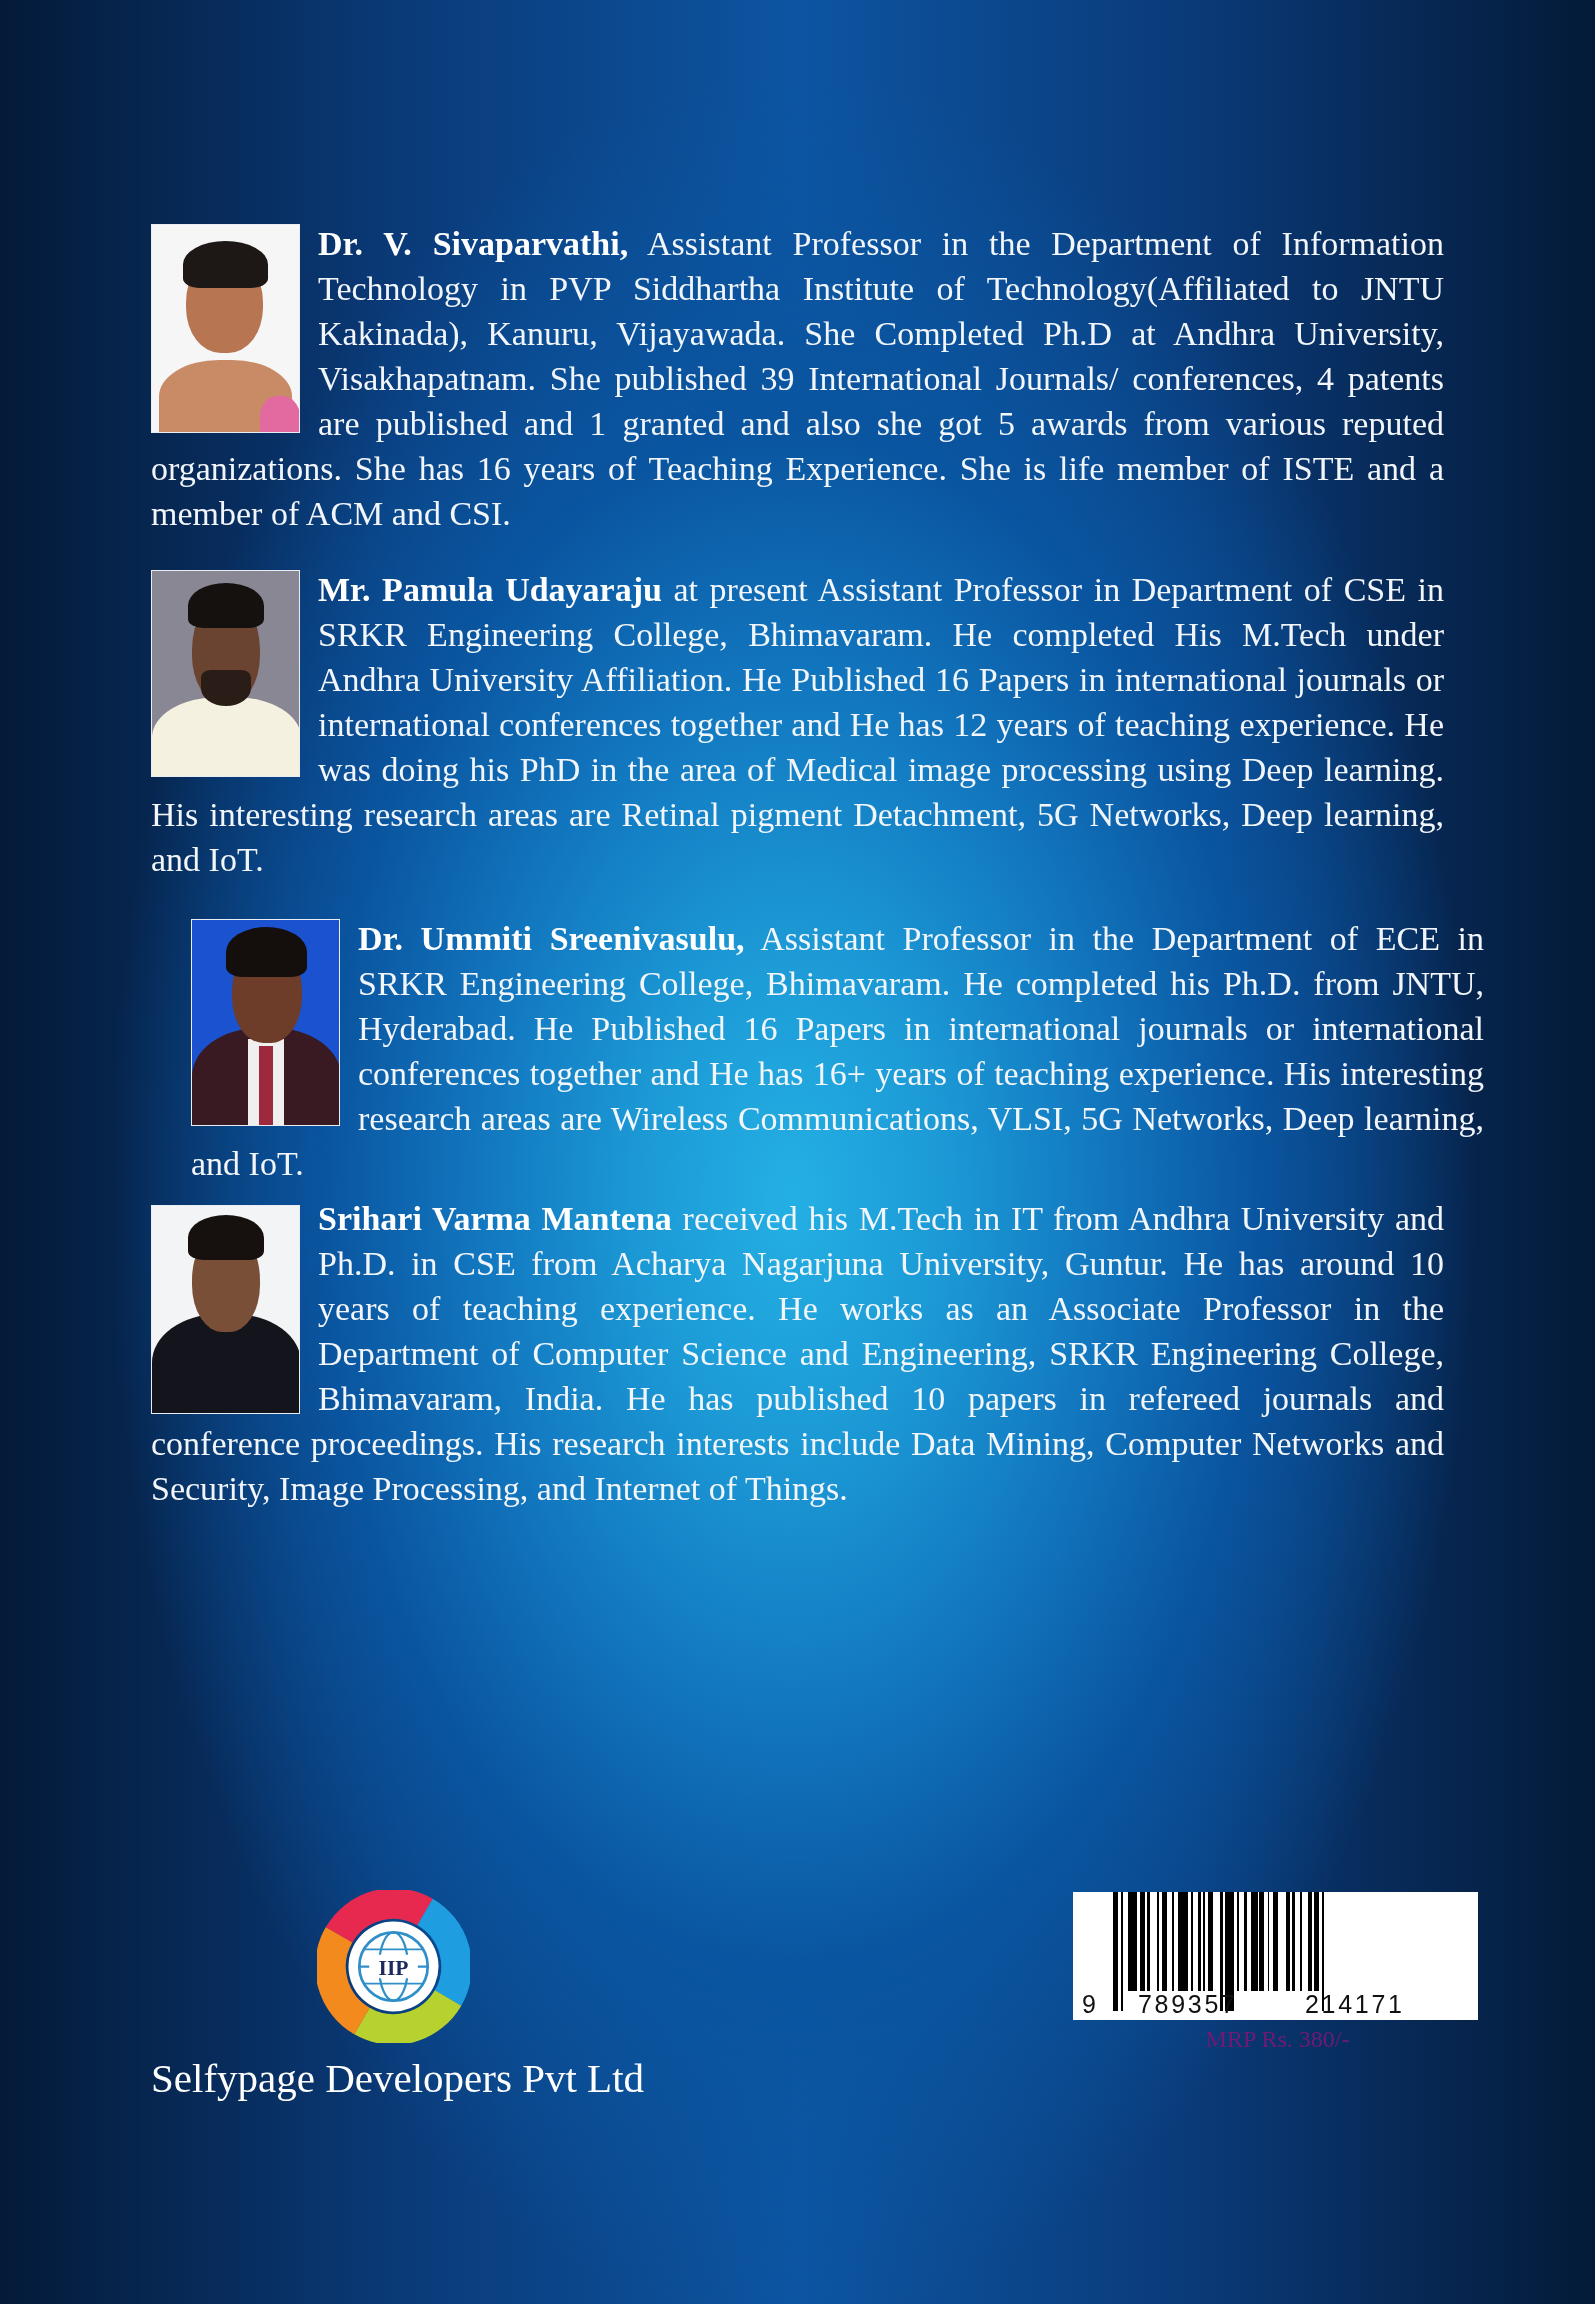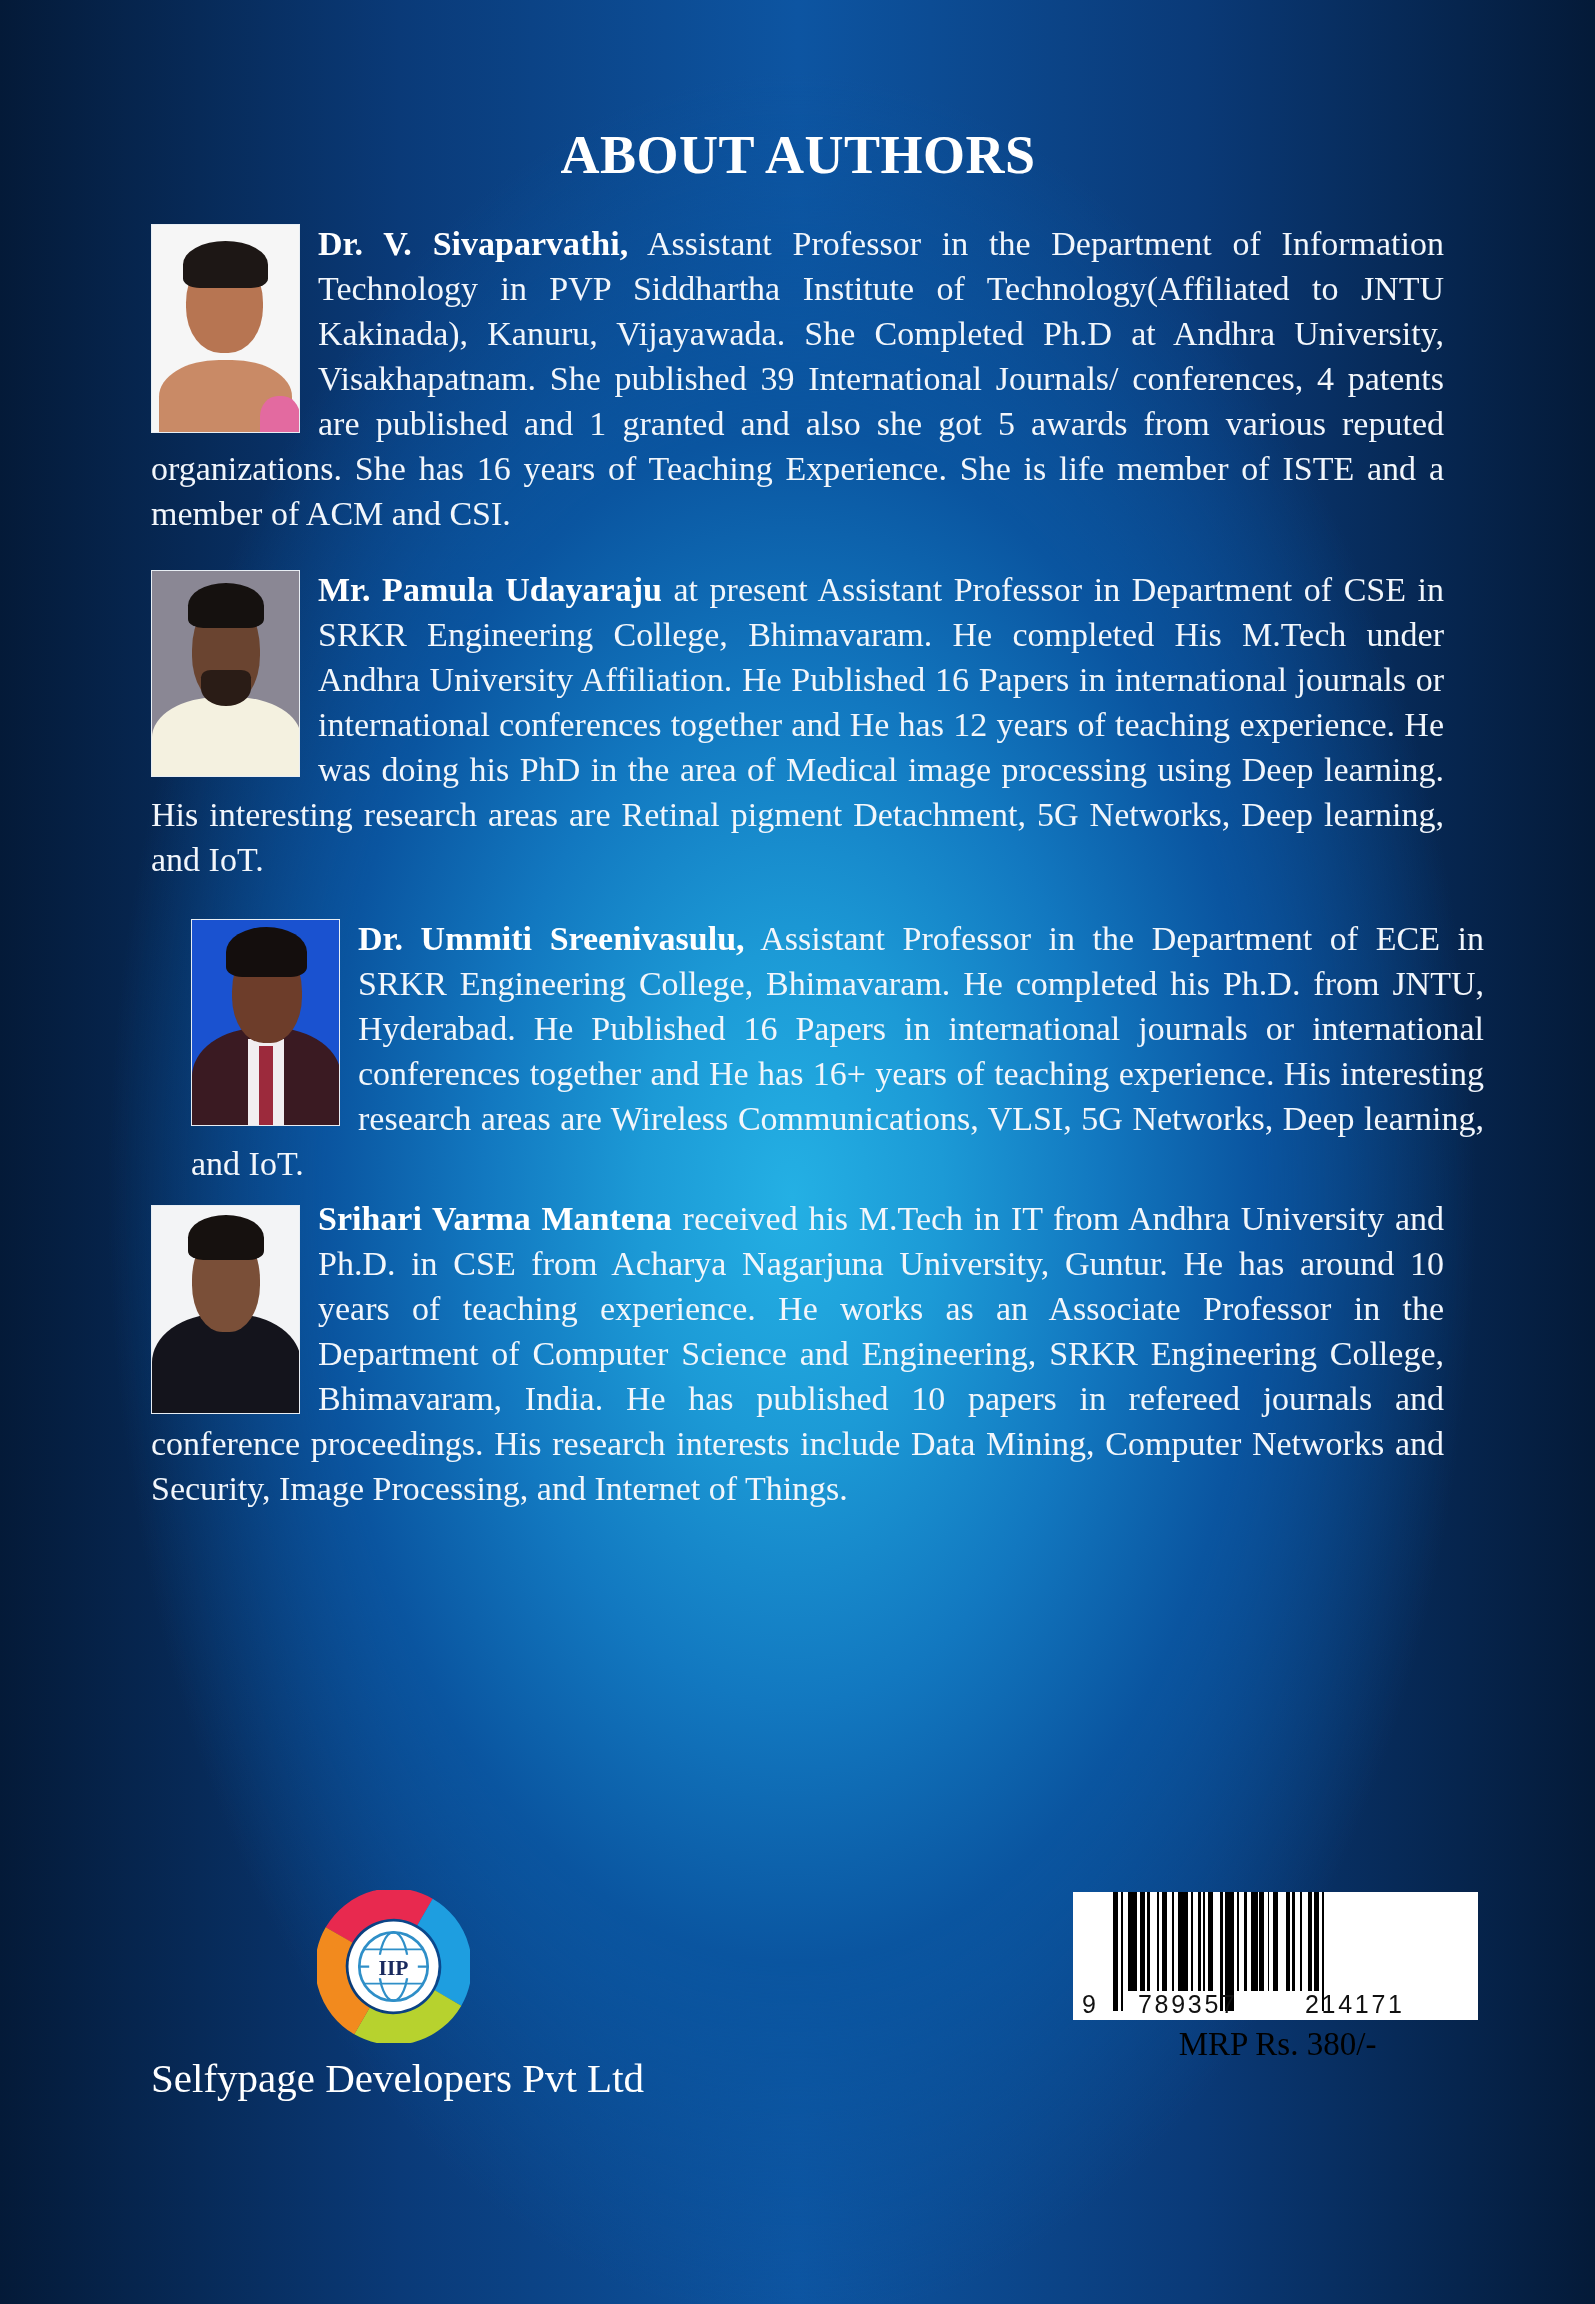--- a/index.html
+++ b/index.html
@@ -41,28 +41,27 @@
   .isbn-text { font-size:35px; color:#fff; text-align:center; white-space:nowrap; }
   .barcode {
     margin-top:5.4px; background:#fff; width:405px; height:128px; position:relative;
   }
   .bars { position:absolute; left:40px; top:0; width:351px; height:99px; display:flex; align-items:flex-start; }
   .digits {
     position:absolute; bottom:1.8px; left:0; right:0; font-family:"Liberation Sans", sans-serif;
     color:#111; font-size:25px; letter-spacing:2.7px;
   }
   .digits span { position:absolute; bottom:0; }
-  .mrp { font-size:33px; color:#000000; text-align:center; margin-top:5.4px; }
+  .mrp { font-size:24px; color:#701a75; text-align:center; margin-top:5.4px; }
 </style>
 </head>
 <body>
 
 <div class="page">
 
-  <h1>ABOUT AUTHORS</h1>
 
   <div class="author" style="top:221px;">
     <div class="photo p1" style="height:209px;" title="photo of Dr. V. Sivaparvathi">
       <div class="body-shape" style="left:7.2px; top:135px; width:133px; height:81px; background:#c98a66;"></div>
       <div class="body-shape" style="left:108px; top:171px; width:40px; height:45px; background:#e36aa0;"></div>
       <div class="head" style="left:34px; top:27px; width:77px; height:101px; background:#b77552;"></div>
       <div class="head" style="left:31px; top:16px; width:85px; height:47px; background:#1d1715; border-radius:50% 50% 20% 20%;"></div>
     </div>
     <b>Dr. V. Sivaparvathi,</b><span> Assistant Professor in the Department of Information Technology in PVP Siddhartha Institute of Technology(Affiliated to JNTU Kakinada), Kanuru, Vijayawada. She Completed Ph.D at Andhra University, Visakhapatnam. She published 39 International Journals/ conferences, 4 patents are published and 1 granted and also she got 5 awards from various reputed organizations. She has 16 years of Teaching Experience. She is life member of ISTE and a member of ACM and CSI.</span>
   </div>

